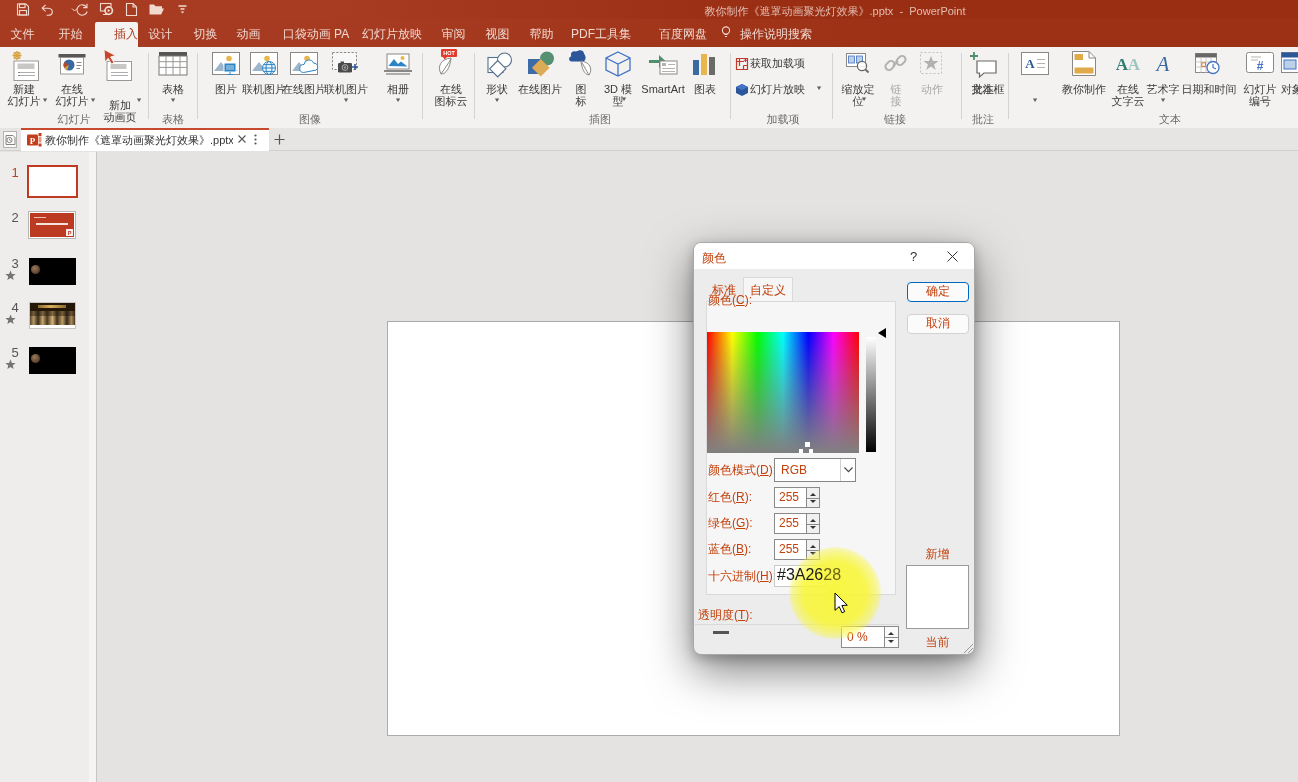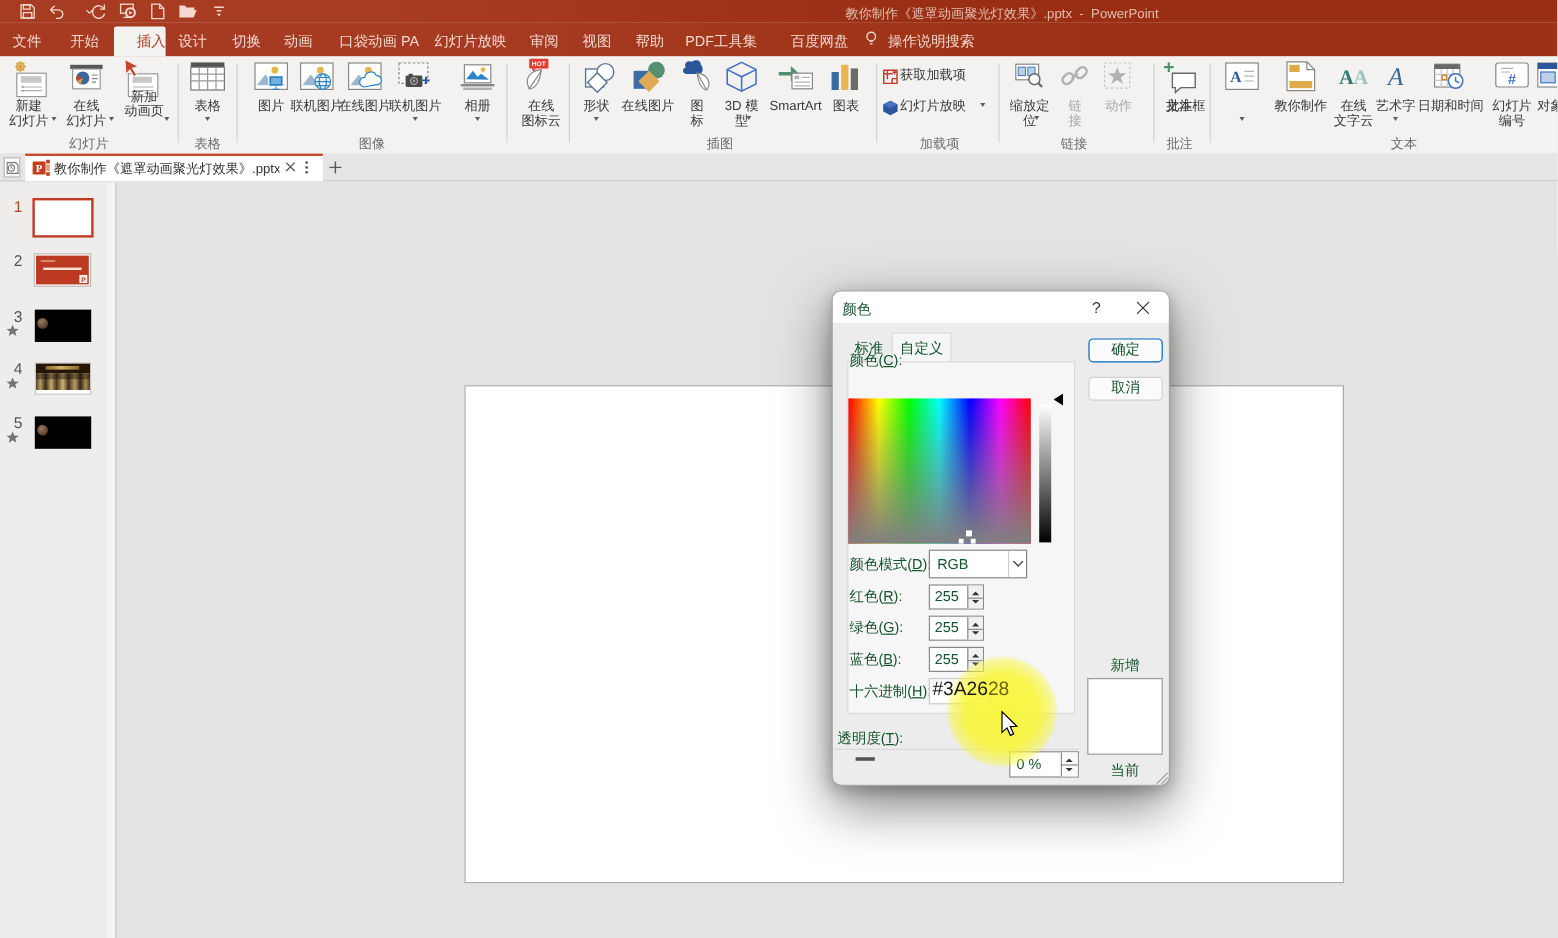--- a/index.html
+++ b/index.html
@@ -2,21 +2,21 @@
 <html><head><meta charset="utf-8">
 <style>
 html,body{margin:0;padding:0}
 #app{position:relative;width:1298px;height:782px;overflow:hidden;font-family:"Liberation Sans",sans-serif;background:#e5e3e2;-webkit-font-smoothing:antialiased}
 .a{position:absolute}
 .tabtxt{color:#f0d8d0;font-size:12px;white-space:nowrap}
 .gl{color:#6e6c6a;font-size:11px;text-align:center;white-space:nowrap}
 .bl{color:#3b3a39;font-size:11px;text-align:center;line-height:11.5px;white-space:nowrap}
 .chev{color:#5f5d5b;font-size:6px;text-align:center;transform:scaleX(1.2)}
 .sep{position:absolute;top:53px;height:66px;width:1px;background:#d5d3d1}
-.dlbl{font-size:12px;color:#14532d;white-space:nowrap}
+.dlbl{font-size:12px;color:#c2410c;white-space:nowrap}
 </style></head>
 <body>
 <div id="app">
 
 <div class="a" style="left:0;top:0;width:1298px;height:19px;background:linear-gradient(to right,#a73c22 25%,#9a2e13 60%)"></div>
 <div class="a" style="left:0;top:19px;width:1298px;height:28px;background:linear-gradient(to right,#a73b21 30%,#9d3115 70%)"></div>
 <div class="a tabtxt" id="titletext" style="left:700px;top:3.5px;width:270px;text-align:center;font-size:11px;color:#e2bcb0">教你制作《遮罩动画聚光灯效果》.pptx&nbsp;&nbsp;-&nbsp;&nbsp;PowerPoint</div>
 
 <svg class="a" style="left:12px;top:0" width="180" height="19" viewBox="0 0 180 19" fill="none" stroke="#f2d9d0" stroke-width="1.1">
 
@@ -308,21 +308,21 @@
  <rect x="0.5" y="0.5" width="24" height="20" fill="#fff" stroke="#8a8886"></rect>
           <rect x="0.5" y="0.5" width="24" height="5" fill="#2b579a"></rect>
           <rect x="3" y="8" width="12" height="9" fill="#bcd0e8" stroke="#4472c4"></rect>
 </g>
 </svg>
 
 <div class="a bl" style="left:2px;top:84px;width:44px">新建<br>幻灯片</div>
       <div class="a chev" style="left:40px;top:97px;width:10px">▼</div>
 <div class="a bl" style="left:50px;top:84px;width:44px">在线<br>幻灯片</div>
       <div class="a chev" style="left:88px;top:97px;width:10px">▼</div>
-<div class="a bl" style="left:96px;top:76px;width:48px">新加<br>动画页</div>
+<div class="a bl" style="left:96px;top:100px;width:48px">新加<br>动画页</div>
       <div class="a chev" style="left:134px;top:97px;width:10px">▼</div>
 <div class="a bl" style="left:151px;top:84px;width:44px">表格</div>
       <div class="a chev" style="left:151px;top:97px;width:44px">▼</div>
 <div class="a bl" style="left:204px;top:84px;width:44px">图片</div>
 <div class="a bl" style="left:238px;top:84px;width:52px">联机图片</div>
 <div class="a bl" style="left:278px;top:84px;width:52px">在线图片</div>
 <div class="a bl" style="left:320px;top:84px;width:52px">联机图片</div>
       <div class="a chev" style="left:320px;top:97px;width:52px">▼</div>
 <div class="a bl" style="left:376px;top:84px;width:44px">相册</div>
       <div class="a chev" style="left:376px;top:97px;width:44px">▼</div>

